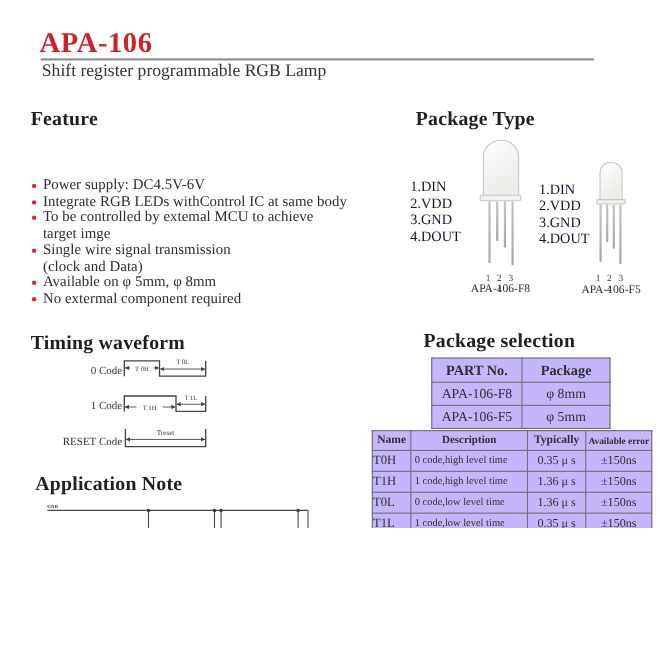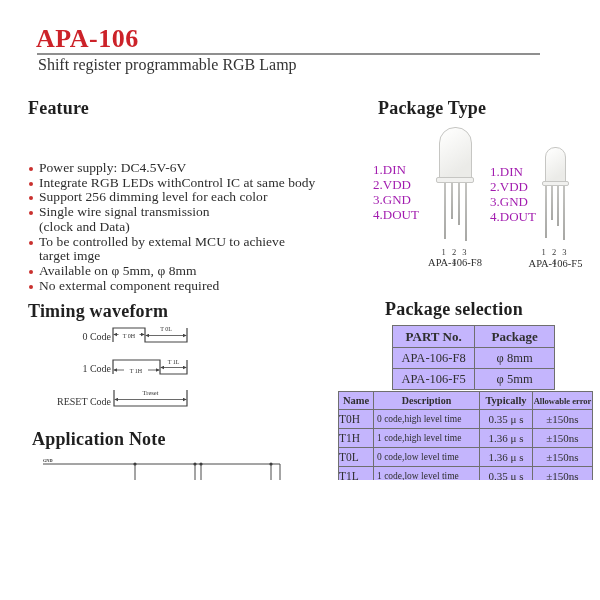--- a/index.html
+++ b/index.html
@@ -9,21 +9,21 @@
   svg{overflow:visible;display:block;}
   .doc-title{font-size:26px;font-weight:bold;color:#cc2229;letter-spacing:.5px;}
   .title-rule{background:#8f8f8f;height:2px;}
   .subtitle{font-size:16px;color:#333;}
   .sec-h{font-size:18px;font-weight:bold;color:#1f1f1f;letter-spacing:.2px;}
   
   .feat-item{display:flex;align-items:flex-start;}
   .feat-dot{width:4px;height:4px;border-radius:50%;background:#c9302e;margin:6px 6px 0 0;flex-shrink:0;}
   .feat-lines{font-size:13.5px;line-height:14.7px;letter-spacing:.05px;color:#2d2d2d;}
   
-  .pinlist{font-size:13px;line-height:15px;color:#a21caf;}
+  .pinlist{font-size:13px;line-height:15px;color:#0f172a;}
   
   .led{position:absolute;}
   .led .dome{margin:0 auto;background:linear-gradient(145deg,#fcfcfb 15%,#ebebe8 78%);
              border:1px solid #c6c6c3;box-sizing:border-box;}
   .led .flange{margin:-2px auto 0 auto;background:#f1f1ef;border:1px solid #c6c6c3;
                border-radius:2px;box-sizing:border-box;}
   .led .legs{display:flex;justify-content:center;margin-top:0;}
   .led .leg{width:2px;background:linear-gradient(#c4c4c1,#a7a7a4);}
   .pins-row{font-size:8.5px;letter-spacing:2px;text-align:center;color:#3a3a3a;}
   .part-label{font-size:10.5px;text-align:center;color:#2d2d2d;}
@@ -63,35 +63,29 @@
     </div>
     <div class="feat-item">
       <span class="feat-dot"></span>
       <div class="feat-lines">
           <div>Integrate RGB LEDs withControl IC at same body</div>
         </div>
     </div>
     <div class="feat-item">
       <span class="feat-dot"></span>
       <div class="feat-lines">
-          <div>Support 256 dimming level for each color</div>
-        </div>
+        <div>To be controlled by extemal MCU to achieve</div>
+        <div>target imge</div>
+      </div>
     </div>
     <div class="feat-item">
       <span class="feat-dot"></span>
       <div class="feat-lines">
         <div>Single wire signal transmission</div>
         <div>(clock and Data)</div>
-      </div>
-    </div>
-    <div class="feat-item">
-      <span class="feat-dot"></span>
-      <div class="feat-lines">
-        <div>To be controlled by extemal MCU to achieve</div>
-        <div>target imge</div>
       </div>
     </div>
     <div class="feat-item">
       <span class="feat-dot"></span>
       <div class="feat-lines">
           <div>Available on  φ 5mm, φ 8mm</div>
         </div>
     </div>
     <div class="feat-item">
       <span class="feat-dot"></span>
@@ -199,21 +193,21 @@
       </tr>
     </tbody>
   </table>
 
   <table class="abs tt-table" style="left:338px;top:391px;">
     <thead>
       <tr>
         <th class="tt-name-h" style="width:34px;">Name</th>
         <th class="tt-desc-h" style="width:105px;">Description</th>
         <th class="tt-typ-h" style="width:52px;">Typically</th>
-        <th class="tt-err-h" style="width:59px;">Allowable error</th>
+        <th class="tt-err-h" style="width:59px;">Available error</th>
       </tr>
     </thead>
     <tbody>
       <tr>
         <td class="tt-name">T0H</td>
         <td class="tt-desc">0 code,high level time</td>
         <td class="tt-typ">0.35 μ s</td>
         <td class="tt-err">±150ns</td>
       </tr>
       <tr>

